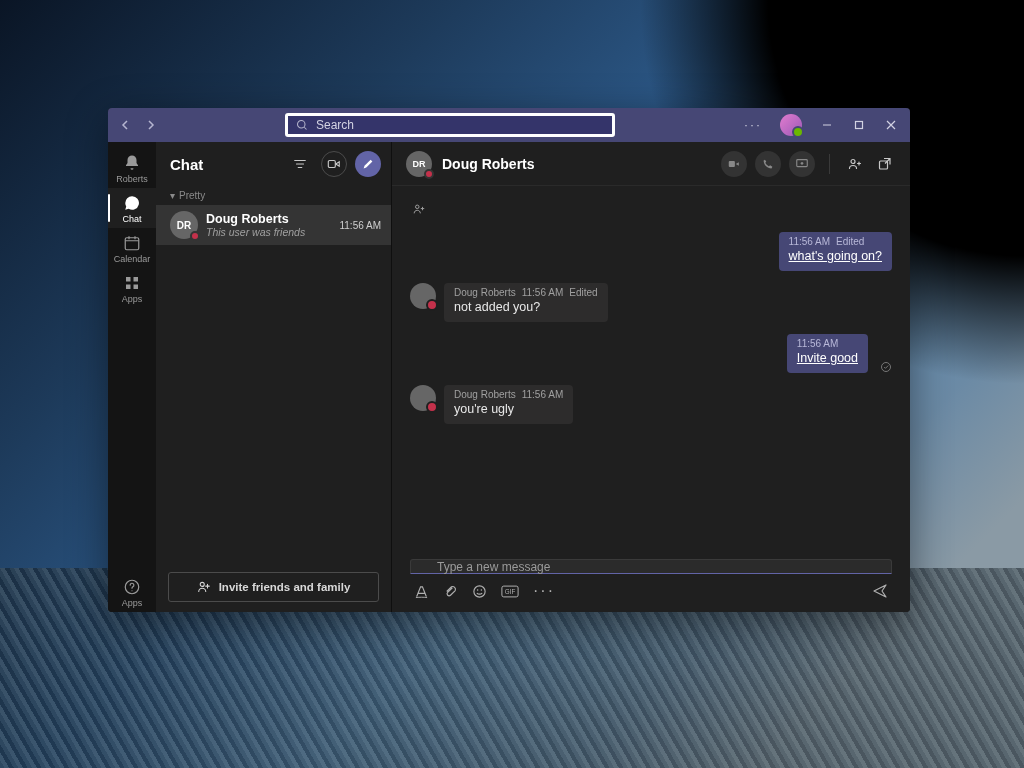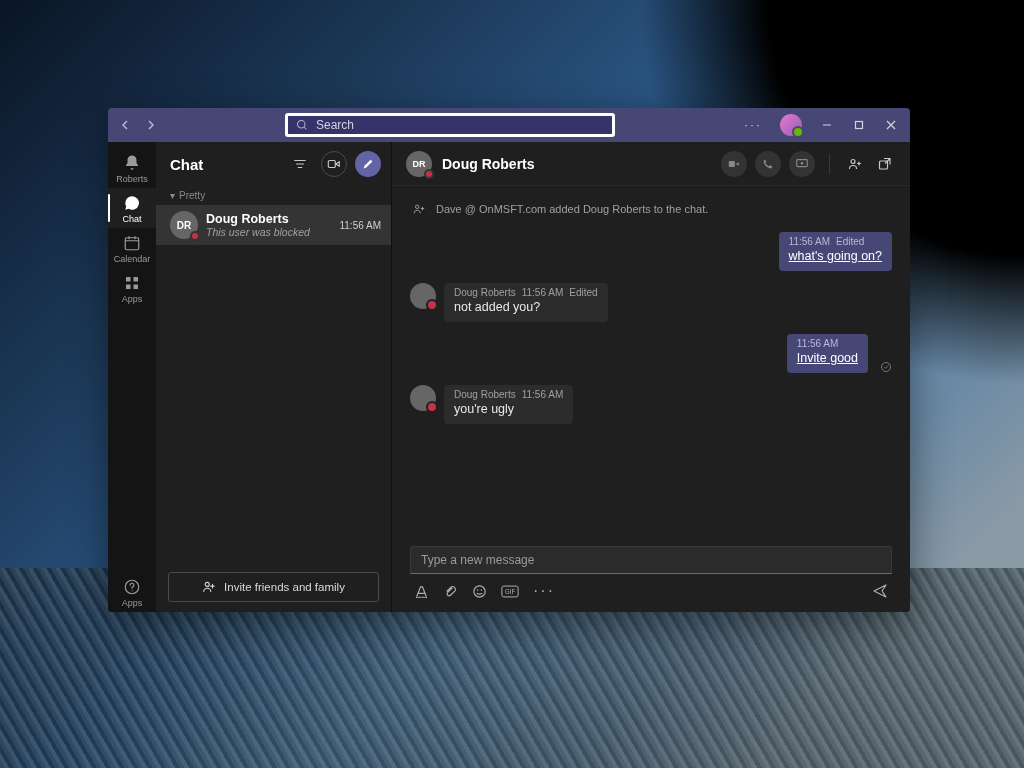--- a/index.html
+++ b/index.html
@@ -52,21 +52,21 @@
   .sectionlabel { font-size:10px; color:#8a8a8a; padding: 4px 14px; display:flex; align-items:center; gap:4px; }
   .chatitem { display:flex; align-items:center; gap:8px; padding: 6px 10px 6px 14px; cursor:pointer; }
   .chatitem.active { background:#343434; }
   .chat-avatar { width:28px; height:28px; border-radius:50%; background:#666; display:flex; align-items:center; justify-content:center; font-size:10px; font-weight:700; color:#fff; position:relative; }
   .chat-avatar .badge { position:absolute; right:-2px; bottom:-2px; width:10px; height:10px; border-radius:50%; background:#c4314b; border:2px solid #343434; }
   .chatmeta { flex:1; min-width:0; }
   .chatname { font-size:12.5px; color:#fff; font-weight:600; }
   .chatsub { font-size:10.5px; color:#a0a0a0; font-style:italic; }
   .chattime { font-size:10px; color:#cfcfcf; }
   .invite-wrap { padding: 10px 12px; margin-top:auto; }
-  .invite { border:1px solid #4b4b4b; border-radius:3px; height:30px; display:flex; align-items:center; justify-content:center; gap:8px; color:#d8d8d8; font-size:11.5px; cursor:pointer; }
+  .invite { border:1px solid #4b4b4b; border-radius:3px; height:30px; display:flex; align-items:center; justify-content:center; gap:8px; color:#d8d8d8; font-size:11.5px; cursor:pointer;font-weight:bold; }
   
   .conv { flex:1; background:#1f1f1f; display:flex; flex-direction:column; min-width:0; }
   .convheader { height: 44px; display:flex; align-items:center; padding: 0 14px; border-bottom:1px solid #2a2a2a; }
   .convheader .chat-avatar { width:26px; height:26px; font-size:9px; }
   .convtitle { font-size:14px; font-weight:700; color:#fff; margin-left:10px; flex:1; }
   .convactions { display:flex; align-items:center; gap:8px; }
   .circbtn { width:26px; height:26px; border-radius:50%; background:#333; display:flex; align-items:center; justify-content:center; color:#888; cursor:pointer; }
   .vdiv { width:1px; height:20px; background:#3a3a3a; margin: 0 6px; }
   .gbtn { width:22px; height:22px; display:flex; align-items:center; justify-content:center; color:#c8c8c8; cursor:pointer; }
   
@@ -80,21 +80,21 @@
   .bubble.me { background:#464775; color:#fff; }
   .bub-meta { font-size:10px; color:#a0a0a0; display:flex; gap:6px; margin-bottom:2px; }
   .bubble.me .bub-meta { color:#b8b8d8; }
   .bub-text { font-size:12.5px; color:#e8e8e8; }
   .bubble.me .bub-text { color:#fff;text-decoration:underline; }
   .sent-icon { align-self:flex-end; color:#888; font-size:10px; margin-left:4px; display:flex; align-items:center; }
   .msg-av { width:26px; height:26px; border-radius:50%; background:#666; position:relative; display:flex; align-items:center; justify-content:center; font-size:9px; color:#fff; }
   .msg-av::after { content:""; position:absolute; right:-2px; bottom:-2px; width:8px; height:8px; border-radius:50%; background:#c4314b; border:2px solid #1f1f1f; }
   
   .composer { padding: 0 18px 12px; }
-  .composer-input { background:#2b2b2b; border:1px solid #3a3a3a; border-bottom:1px solid #6264a7; border-radius:3px 3px 0 0; height:28px; display:flex; align-items:center; padding: 0 10px; color:#9a9a9a; font-size:12px; cursor:text; }
+  .composer-input { background:#2b2b2b; border:1px solid #3a3a3a; border-bottom:1px solid #6264a7; border-radius:3px 3px 0 0; height:15px; display:flex; align-items:center; padding: 0 26px; color:#9a9a9a; font-size:12px; cursor:text; }
   .composer-toolbar { display:flex; align-items:center; gap:14px; padding: 8px 4px 0; color:#b0b0b0; }
   .composer-toolbar .spacer { flex:1; }
   .ctbtn { cursor:pointer; display:flex; align-items:center; }
   svg { display:block; }
 </style>
 </head>
 <body>
 <div class="desktop">
   <div class="mountains"></div>
 </div>
@@ -211,21 +211,21 @@
         <span>▾</span>
         <span>Pretty</span>
       </div>
       <div class="chatitem active">
         <div class="chat-avatar">
           <span>DR</span>
           <div class="badge"></div>
         </div>
         <div class="chatmeta">
           <div class="chatname">Doug Roberts</div>
-          <div class="chatsub">This user was blocked</div>
+          <div class="chatsub">This user was friends</div>
         </div>
         <div class="chattime">11:56 AM</div>
       </div>
       <div class="invite-wrap">
         <div class="invite">
           <svg width="14" height="14" viewBox="0 0 16 16">
               <circle cx="6" cy="5" r="2.3" stroke="currentColor" fill="none" stroke-width="1.2"></circle>
               <path d="M2 13c0-2 2-3.5 4-3.5s4 1.5 4 3.5M12 5v4M10 7h4" stroke="currentColor" fill="none" stroke-width="1.2" stroke-linecap="round"></path>
             </svg>
           <span>Invite friends and family</span>
@@ -275,21 +275,20 @@
       </div>
 
       <div class="messages">
         <div class="sysmsg">
           <span class="icon">
               <svg width="14" height="14" viewBox="0 0 16 16">
                 <circle cx="6" cy="5.5" r="2" stroke="currentColor" fill="none" stroke-width="1.1"></circle>
                 <path d="M2.5 12.5c0-1.8 1.6-3 3.5-3s3.5 1.2 3.5 3M12 6v3M10.5 7.5h3" stroke="currentColor" fill="none" stroke-width="1.1" stroke-linecap="round"></path>
               </svg>
             </span>
-          <span>Dave @ OnMSFT.com added Doug Roberts to the chat.</span>
         </div>
 
         <div class="msgrow me">
           <div class="bubble me">
             <div class="bub-meta">
               <span>11:56 AM</span>
               <span>Edited</span>
             </div>
             <div class="bub-text">what's going on?</div>
           </div>

